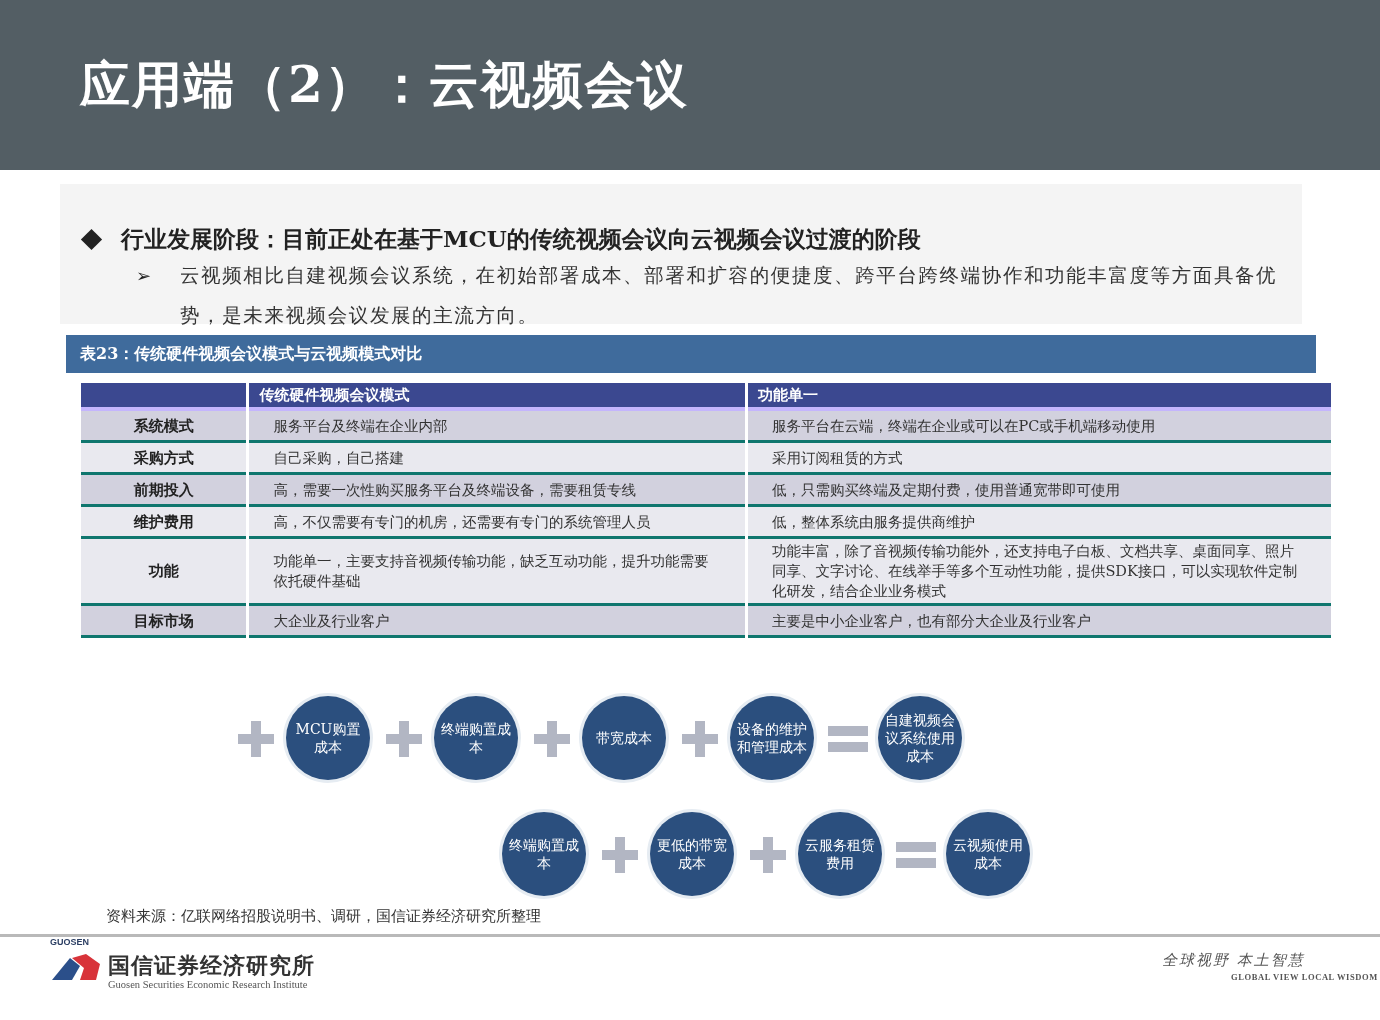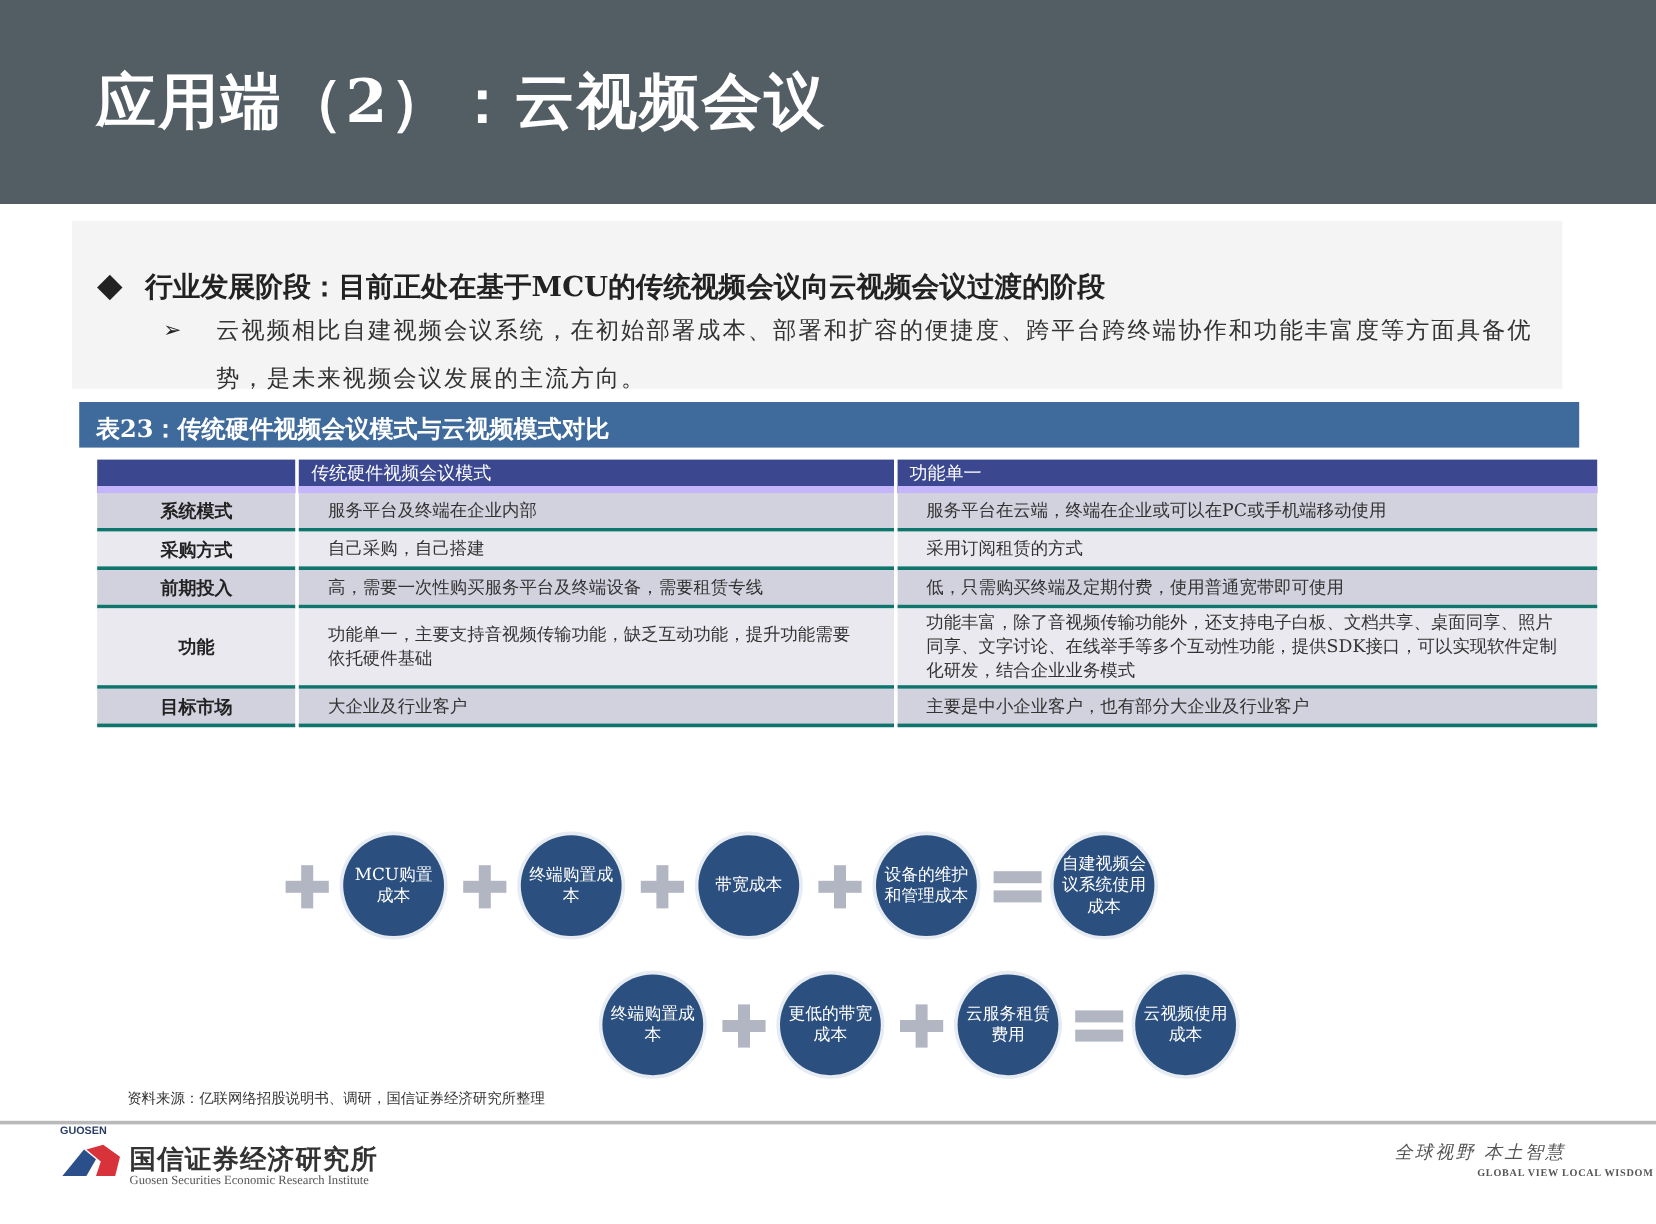--- a/index.html
+++ b/index.html
@@ -33,33 +33,33 @@
     position: absolute; left: 136px; top: 256px; width: 1150px;
     font-family: "DejaVu Serif", serif; font-size: 19.5px; line-height: 40px; color: #333;
     display: flex;
   }
   .arrow-glyph { width: 44px; flex: none; font-size: 18px; color: #222; }
   .sub-text { flex: 1; letter-spacing: 1.6px; }
 
   .table-caption {
     position: absolute; left: 66px; top: 335px; width: 1250px; height: 38px;
     background: #3f6b9c; color: #fff;
-    font-family: "DejaVu Serif", serif; font-weight: bold; font-size: 20px;
+    font-family: "DejaVu Serif", serif; font-weight: bold; font-size: 16px;
     padding: 9px 0 0 14px;
   }
 
   table.cmp {
     position: absolute; left: 78px; top: 383px; width: 1256px;
     border-collapse: separate; border-spacing: 3px 0;
     font-family: "DejaVu Serif", serif; font-size: 14.5px; color: #333;
   }
   table.cmp th {
-    background: #3b4890; color: #fff; text-align: left; font-weight: normal;
+    background: #3b4890; color: #fff; text-align: left; font-weight: bold;
     height: 28px; padding: 0 10px; font-size: 15px;
-    border-bottom: 6px solid #c4b5fd;
+    border-bottom: 4px solid #c4b5fd;
   }
   table.cmp td {
     padding: 2px 24px; height: 32px; border-bottom: 3px solid #0f766e; line-height: 20px;
   }
   table.cmp td.rowhead { text-align: center; font-weight: bold; font-size: 15px; color: #222; }
   table.cmp tr.odd td { background: #d2d1de; }
   table.cmp tr.even td { background: #e9e9ef; }
   table.cmp tr.tall td { height: 60px; }
 
   .flow-row { position: absolute; display: flex; align-items: center; }
@@ -74,21 +74,21 @@
   .op { width: 64px; height: 84px; position: relative; flex: none; }
   .op.plus::before, .op.plus::after { content: ""; position: absolute; background: #b2b6c3; }
   .op.plus::before { left: 16px; top: 38px; width: 36px; height: 10px; }
   .op.plus::after { left: 29px; top: 25px; width: 10px; height: 36px; }
   .op.eq::before, .op.eq::after { content: ""; position: absolute; left: 14px; width: 40px; height: 10px; background: #b2b6c3; }
   .op.eq::before { top: 30px; }
   .op.eq::after { top: 46px; }
 
   .source {
     position: absolute; left: 106px; top: 907px;
-    font-family: "DejaVu Serif", serif; font-size: 12px; color: #333;
+    font-family: "DejaVu Serif", serif; font-size: 15px; color: #333;
   }
   .footer-line {
     position: absolute; left: 0; top: 934px; width: 1380px; height: 3px; background: #b9b9b9;
   }
   .logo-mark { position: absolute; left: 50px; top: 952px; width: 52px; height: 30px; }
   .logo-word {
     position: absolute; left: 50px; top: 937px; font-family: "Liberation Sans", sans-serif;
     font-weight: bold; font-size: 9px; color: #2b3e63;
   }
   .org-cn {
@@ -151,20 +151,25 @@
     <tr class="even">
       <td class="rowhead">采购方式</td>
       <td>自己采购，自己搭建</td>
       <td>采用订阅租赁的方式</td>
     </tr>
     <tr class="odd">
       <td class="rowhead">前期投入</td>
       <td>高，需要一次性购买服务平台及终端设备，需要租赁专线</td>
       <td>低，只需购买终端及定期付费，使用普通宽带即可使用</td>
     </tr>
+    <tr class="even">
+      <td class="rowhead">维护费用</td>
+      <td>高，不仅需要有专门的机房，还需要有专门的系统管理人员</td>
+      <td>低，整体系统由服务提供商维护</td>
+    </tr>
     <tr class="even tall">
       <td class="rowhead">功能</td>
       <td>功能单一，主要支持音视频传输功能，缺乏互动功能，提升功能需要依托硬件基础</td>
       <td>功能丰富，除了音视频传输功能外，还支持电子白板、文档共享、桌面同享、照片同享、文字讨论、在线举手等多个互动性功能，提供SDK接口，可以实现软件定制化研发，结合企业业务模式</td>
     </tr>
     <tr class="odd">
       <td class="rowhead">目标市场</td>
       <td>大企业及行业客户</td>
       <td>主要是中小企业客户，也有部分大企业及行业客户</td>
     </tr>

